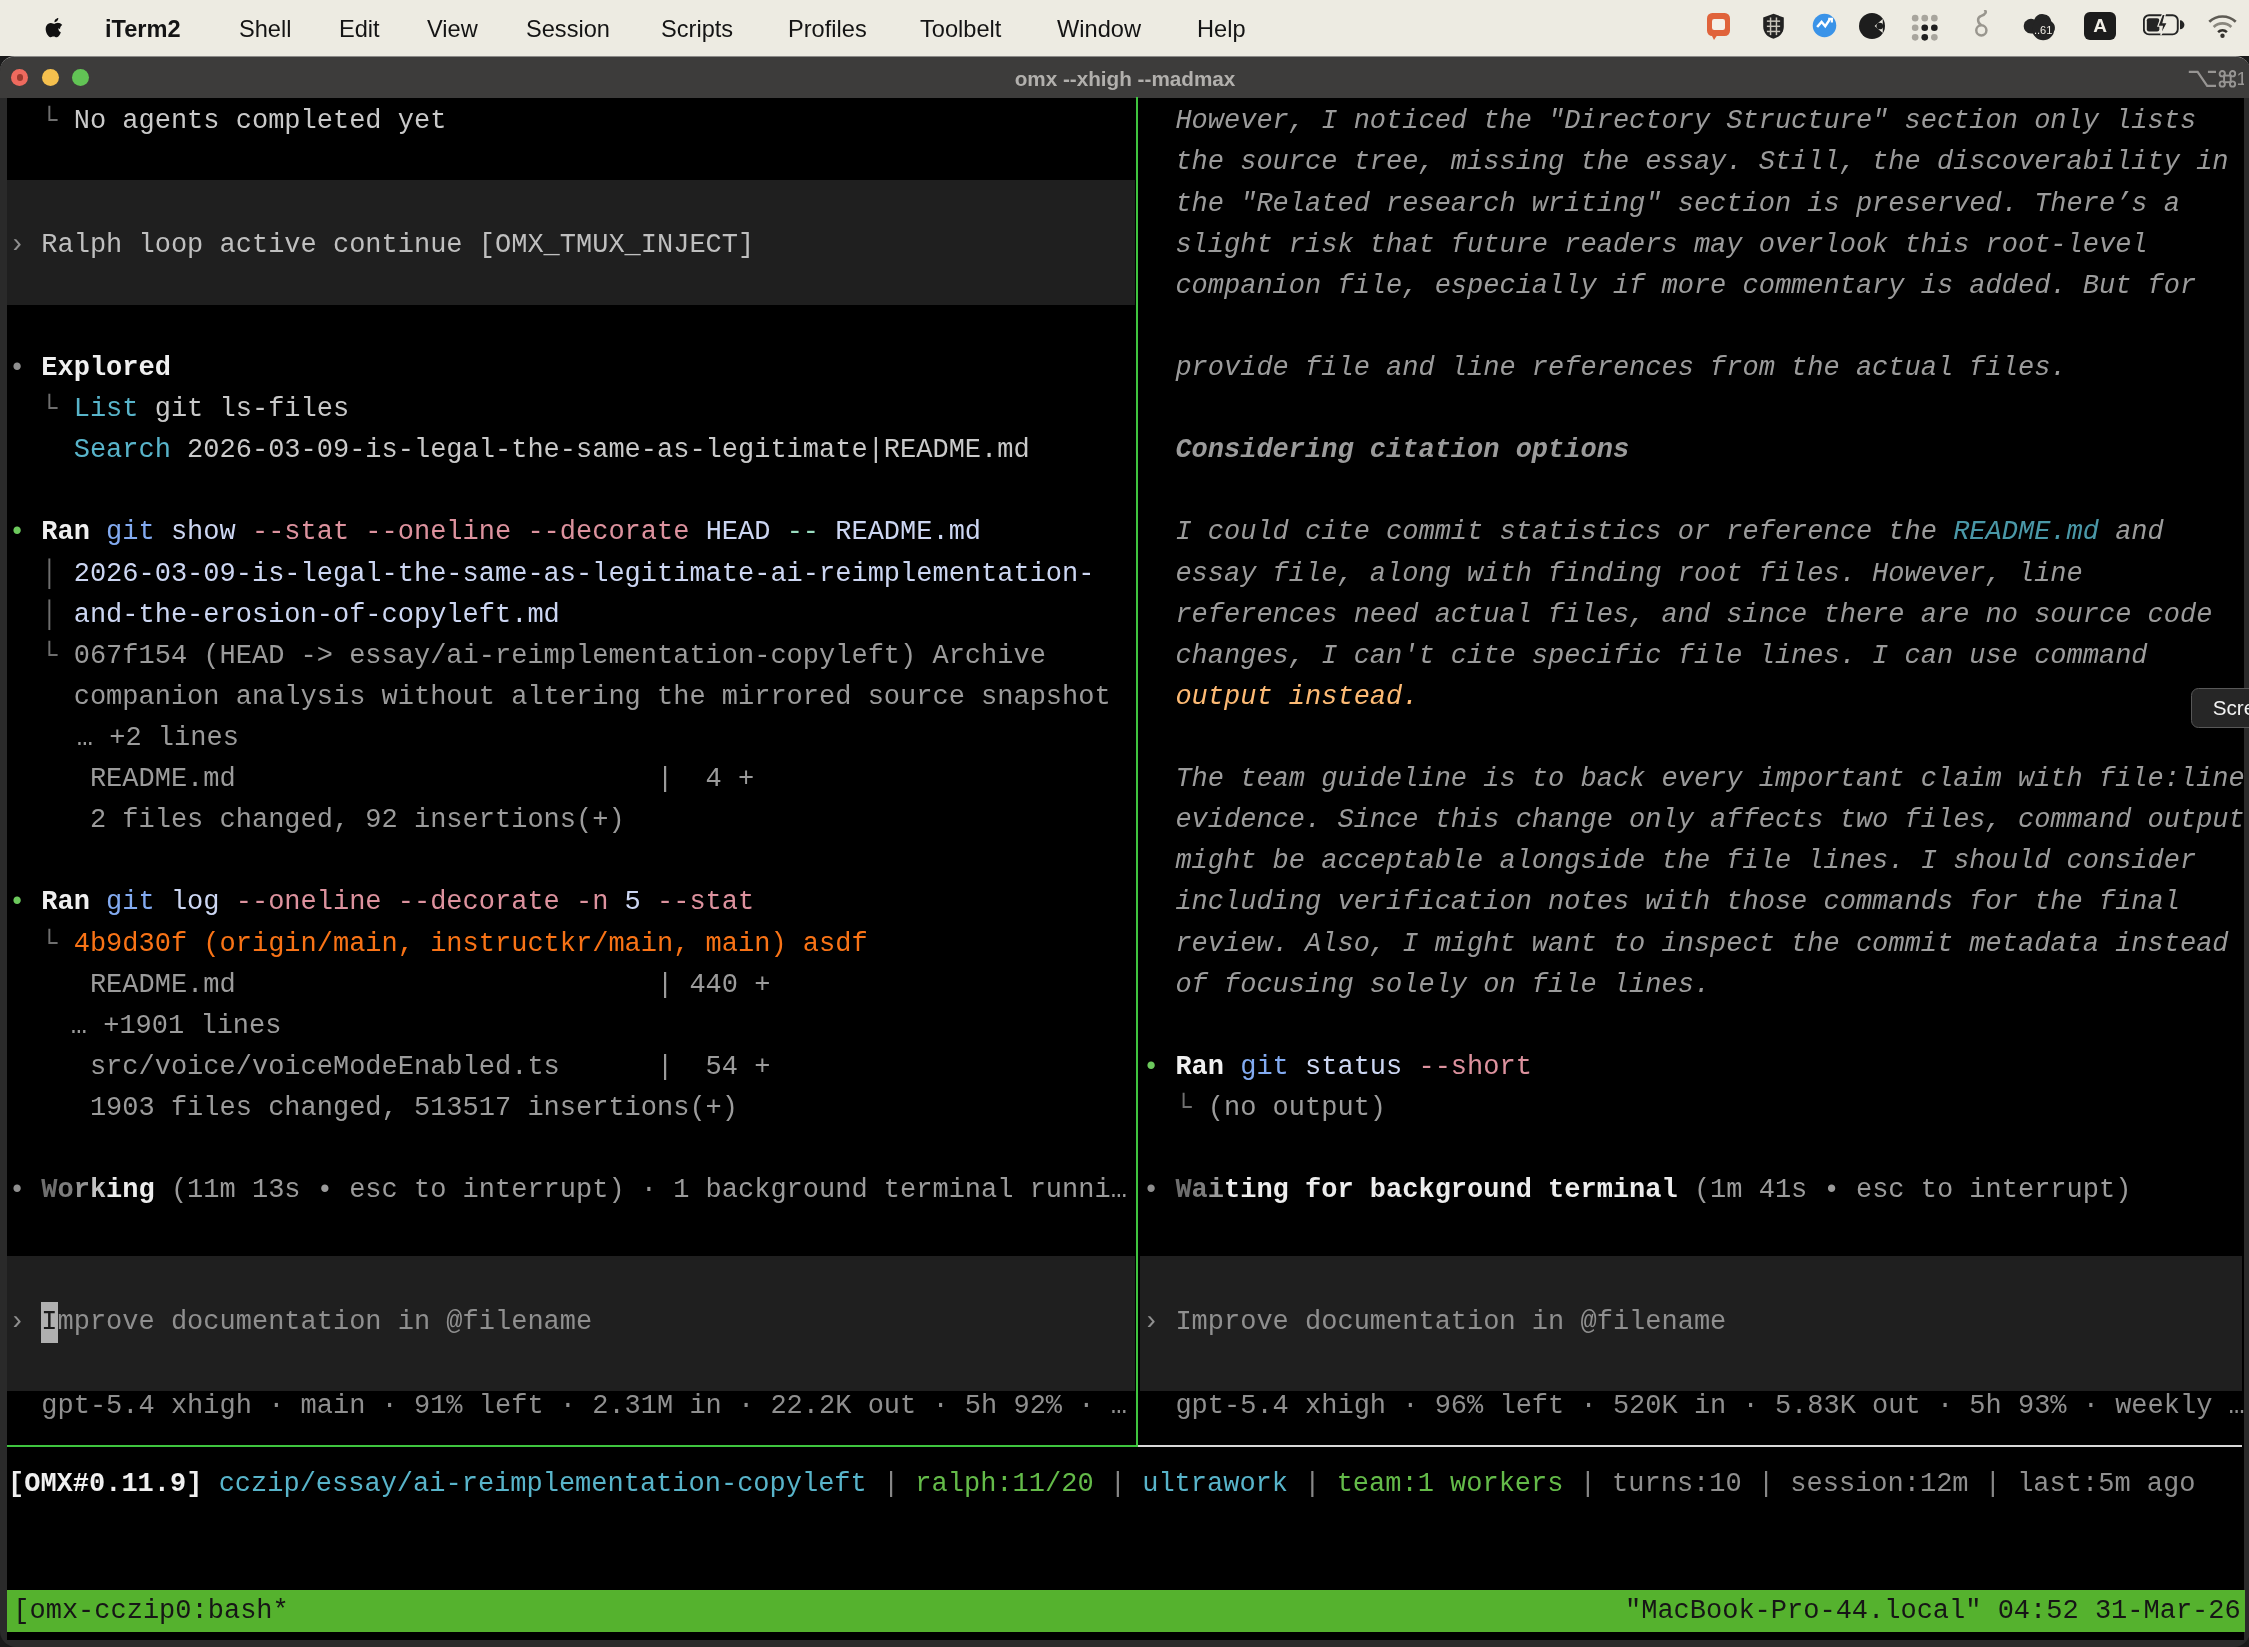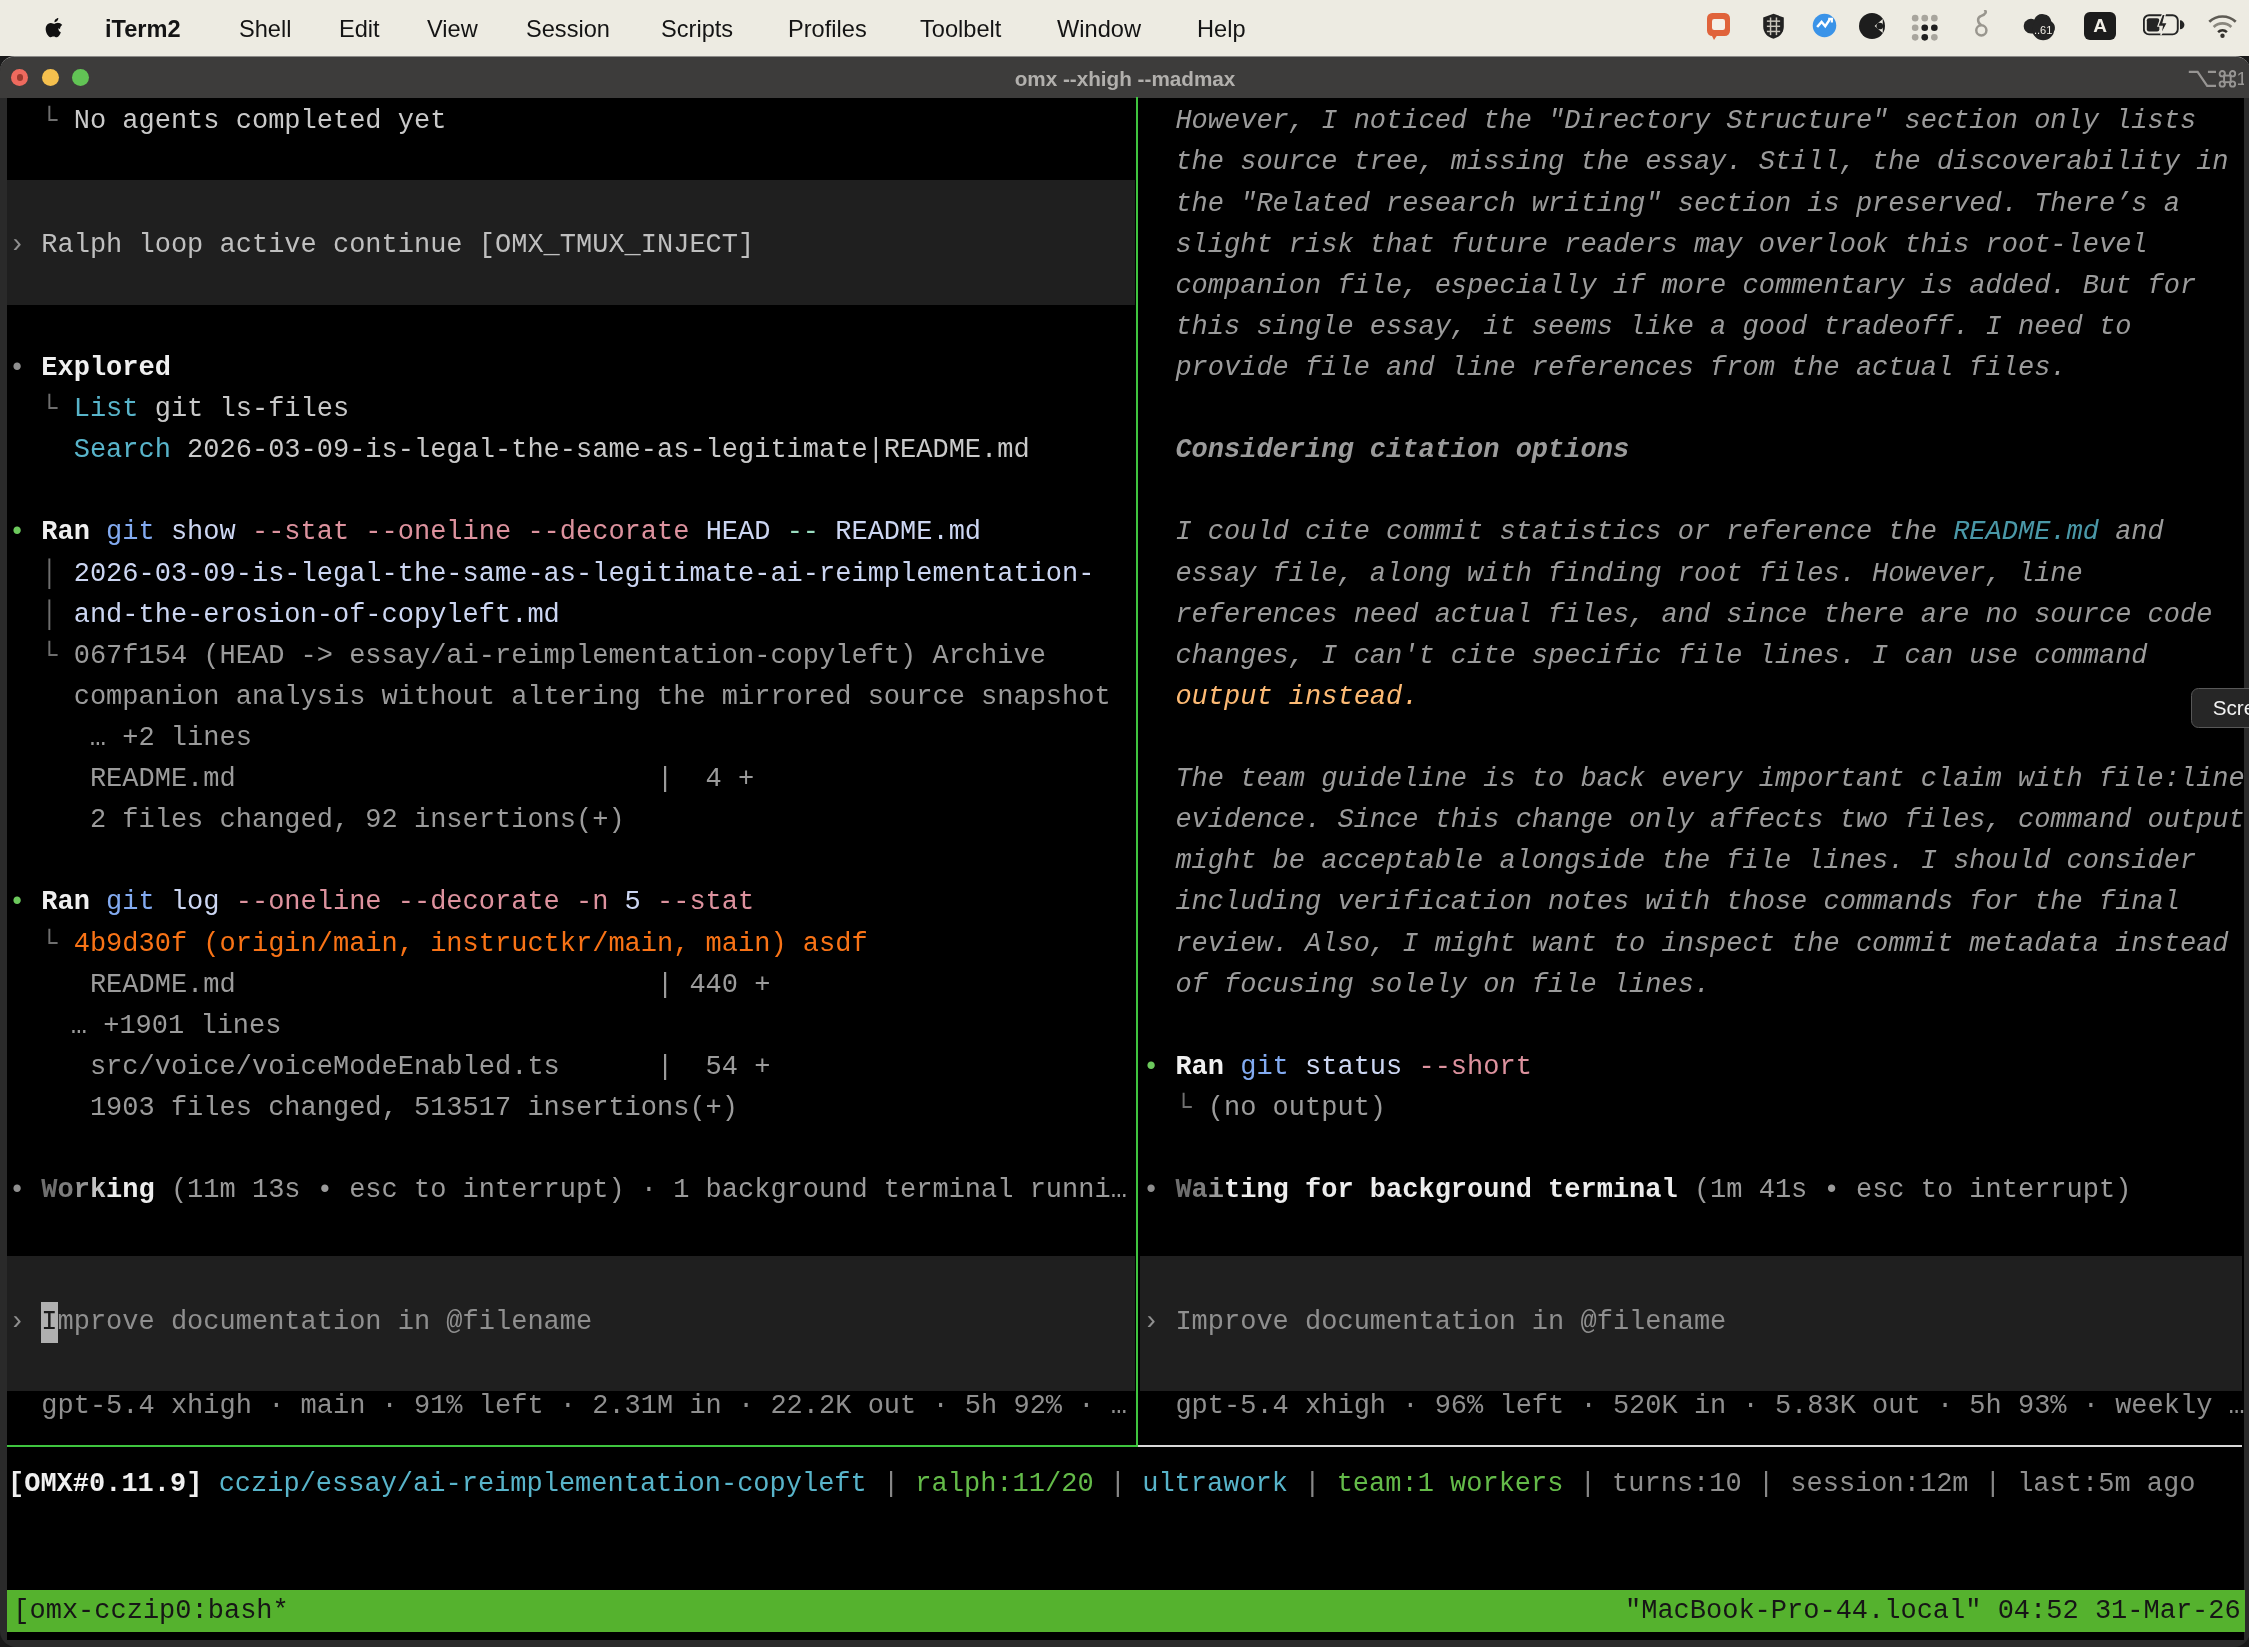--- a/index.html
+++ b/index.html
@@ -58,38 +58,37 @@
 <div class="r " style="left:8.9px;top:101px"><span style="color:#6f6f6f">  └ </span><span style="color:#c9c9c9">No agents completed yet</span></div>
 <div class="r " style="left:8.9px;top:225px"><span style="color:#8f8f8f">› </span><span style="color:#bfbfbf">Ralph loop active continue [OMX_TMUX_INJECT]</span></div>
 <div class="r " style="left:8.9px;top:348px"><span style="color:#8f8f8f">• </span><span style="color:#f0f0f0;font-weight:bold">Explored</span></div>
 <div class="r " style="left:8.9px;top:389px"><span style="color:#6f6f6f">  └ </span><span style="color:#58b4ca">List</span><span style="color:#c9c9c9"> git ls-files</span></div>
 <div class="r " style="left:8.9px;top:430px"><span style="color:#c9c9c9">    </span><span style="color:#58b4ca">Search</span><span style="color:#c9c9c9"> 2026-03-09-is-legal-the-same-as-legitimate|README.md</span></div>
 <div class="r " style="left:8.9px;top:512px"><span style="color:#6cc95c">• </span><span style="color:#f0f0f0;font-weight:bold">Ran</span><span style="color:#c9c9c9"> </span><span style="color:#83abf1">git</span><span style="color:#c9c9c9"> </span><span style="color:#ccd6f2">show</span><span style="color:#c9c9c9"> </span><span style="color:#dd929e">--stat --oneline --decorate</span><span style="color:#c9c9c9"> </span><span style="color:#ccd6f2">HEAD</span><span style="color:#c9c9c9"> </span><span style="color:#9bdec1">--</span><span style="color:#c9c9c9"> </span><span style="color:#ccd6f2">README.md</span></div>
 <div class="r " style="left:8.9px;top:554px"><span style="color:#6f6f6f">  │ </span><span style="color:#ccd6f2">2026-03-09-is-legal-the-same-as-legitimate-ai-reimplementation-</span></div>
 <div class="r " style="left:8.9px;top:595px"><span style="color:#6f6f6f">  │ </span><span style="color:#ccd6f2">and-the-erosion-of-copyleft.md</span></div>
 <div class="r " style="left:8.9px;top:636px"><span style="color:#6f6f6f">  └ </span><span style="color:#9b9b9b">067f154 (HEAD -&gt; essay/ai-reimplementation-copyleft) Archive</span></div>
 <div class="r " style="left:8.9px;top:677px"><span style="color:#9b9b9b">    companion analysis without altering the mirrored source snapshot</span></div>
-<div class="r " style="left:25px;top:718px"><span style="color:#9b9b9b">    … +2 lines</span></div>
+<div class="r " style="left:12px;top:718px"><span style="color:#9b9b9b">    … +2 lines</span></div>
 <div class="r " style="left:8.9px;top:759px"><span style="color:#9b9b9b">     README.md                          |  4 +</span></div>
 <div class="r " style="left:8.9px;top:800px"><span style="color:#9b9b9b">     2 files changed, 92 insertions(+)</span></div>
 <div class="r " style="left:8.9px;top:882px"><span style="color:#6cc95c">• </span><span style="color:#f0f0f0;font-weight:bold">Ran</span><span style="color:#c9c9c9"> </span><span style="color:#83abf1">git</span><span style="color:#c9c9c9"> </span><span style="color:#ccd6f2">log</span><span style="color:#c9c9c9"> </span><span style="color:#dd929e">--oneline --decorate -n</span><span style="color:#c9c9c9"> </span><span style="color:#ccd6f2">5</span><span style="color:#c9c9c9"> </span><span style="color:#dd929e">--stat</span></div>
 <div class="r " style="left:8.9px;top:924px"><span style="color:#6f6f6f">  └ </span><span style="color:#f97316">4b9d30f (origin/main, instructkr/main, main) asdf</span></div>
 <div class="r " style="left:8.9px;top:965px"><span style="color:#9b9b9b">     README.md                          | 440 +</span></div>
 <div class="r " style="left:6px;top:1006px"><span style="color:#9b9b9b">    … +1901 lines</span></div>
 <div class="r " style="left:8.9px;top:1047px"><span style="color:#9b9b9b">     src/voice/voiceModeEnabled.ts      |  54 +</span></div>
 <div class="r " style="left:8.9px;top:1088px"><span style="color:#9b9b9b">     1903 files changed, 513517 insertions(+)</span></div>
 <div class="r " style="left:8.9px;top:1170px"><span style="color:#8f8f8f">• </span><span style="color:#6e6e6e;font-weight:bold">W</span><span style="color:#7d7d7d;font-weight:bold">o</span><span style="color:#939393;font-weight:bold">r</span><span style="color:#c3c3c3;font-weight:bold">k</span><span style="color:#ededed;font-weight:bold">ing</span><span style="color:#9b9b9b"> (11m 13s • esc to interrupt) · 1 background terminal runni…</span></div>
 <div class="r " style="left:8.9px;top:1302px"><span style="color:#8f8f8f">› </span><span style="display:inline-block;background:#b0b0b0;color:#1a1a1a;height:41px;vertical-align:top">I</span><span style="color:#8f8f8f">mprove documentation in @filename</span></div>
 <div class="r " style="left:8.9px;top:1386px"><span style="color:#8f8f8f">  gpt-5.4 xhigh · main · 91% left · 2.31M in · 22.2K out · 5h 92% · …</span></div>
 <div class="r " style="left:1143px;top:101px"><span style="color:#9b9b9b;font-style:italic">  However, I noticed the "Directory Structure" section only lists</span></div>
 <div class="r " style="left:1143px;top:142px"><span style="color:#9b9b9b;font-style:italic">  the source tree, missing the essay. Still, the discoverability in</span></div>
 <div class="r " style="left:1143px;top:184px"><span style="color:#9b9b9b;font-style:italic">  the "Related research writing" section is preserved. There’s a</span></div>
 <div class="r " style="left:1143px;top:225px"><span style="color:#9b9b9b;font-style:italic">  slight risk that future readers may overlook this root-level</span></div>
 <div class="r " style="left:1143px;top:266px"><span style="color:#9b9b9b;font-style:italic">  companion file, especially if more commentary is added. But for</span></div>
-<div class="r " style="left:1143px;top:307px"><span style="color:#9b9b9b;font-style:italic">  this single essay, it seems like a good tradeoff. I need to</span></div>
 <div class="r " style="left:1143px;top:348px"><span style="color:#9b9b9b;font-style:italic">  provide file and line references from the actual files.</span></div>
 <div class="r " style="left:1143px;top:430px"><span style="color:#9b9b9b;font-style:italic;font-weight:bold">  Considering citation options</span></div>
 <div class="r " style="left:1143px;top:512px"><span style="color:#9b9b9b;font-style:italic">  I could cite commit statistics or reference the </span><span style="color:#4a98a8;font-style:italic">README.md</span><span style="color:#9b9b9b;font-style:italic"> and</span></div>
 <div class="r " style="left:1143px;top:554px"><span style="color:#9b9b9b;font-style:italic">  essay file, along with finding root files. However, line</span></div>
 <div class="r " style="left:1143px;top:595px"><span style="color:#9b9b9b;font-style:italic">  references need actual files, and since there are no source code</span></div>
 <div class="r " style="left:1143px;top:636px"><span style="color:#9b9b9b;font-style:italic">  changes, I can't cite specific file lines. I can use command</span></div>
 <div class="r " style="left:1143px;top:677px"><span style="color:#fdba74;font-style:italic">  output instead.</span></div>
 <div class="r " style="left:1143px;top:759px"><span style="color:#9b9b9b;font-style:italic">  The team guideline is to back every important claim with file:line</span></div>
 <div class="r " style="left:1143px;top:800px"><span style="color:#9b9b9b;font-style:italic">  evidence. Since this change only affects two files, command output</span></div>
 <div class="r " style="left:1143px;top:841px"><span style="color:#9b9b9b;font-style:italic">  might be acceptable alongside the file lines. I should consider</span></div>

